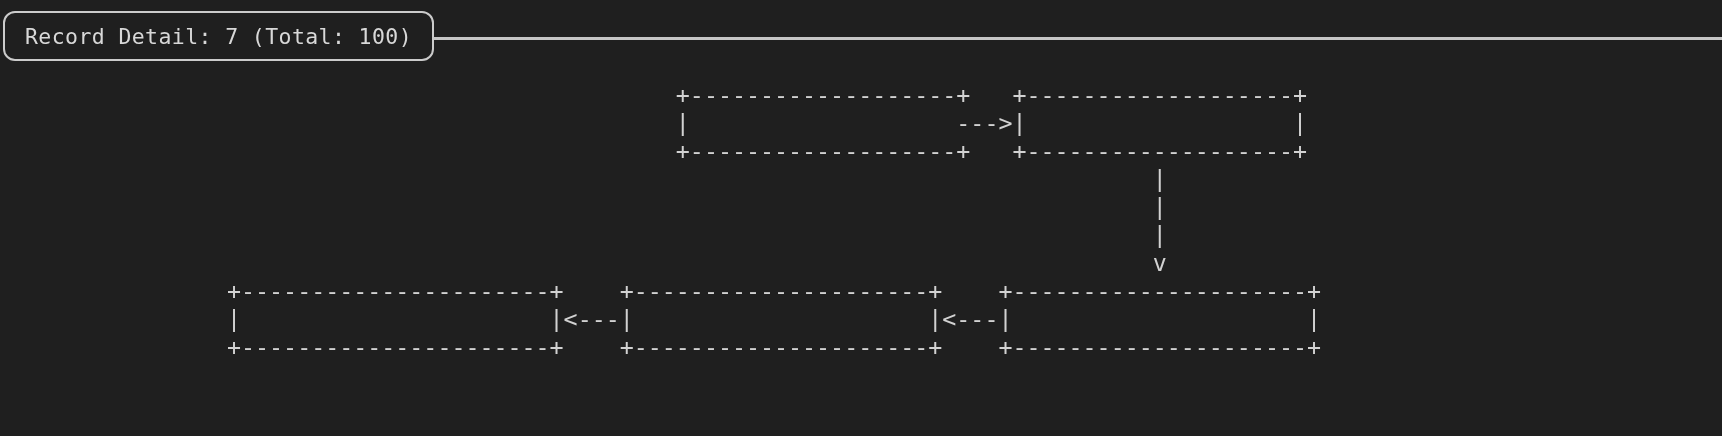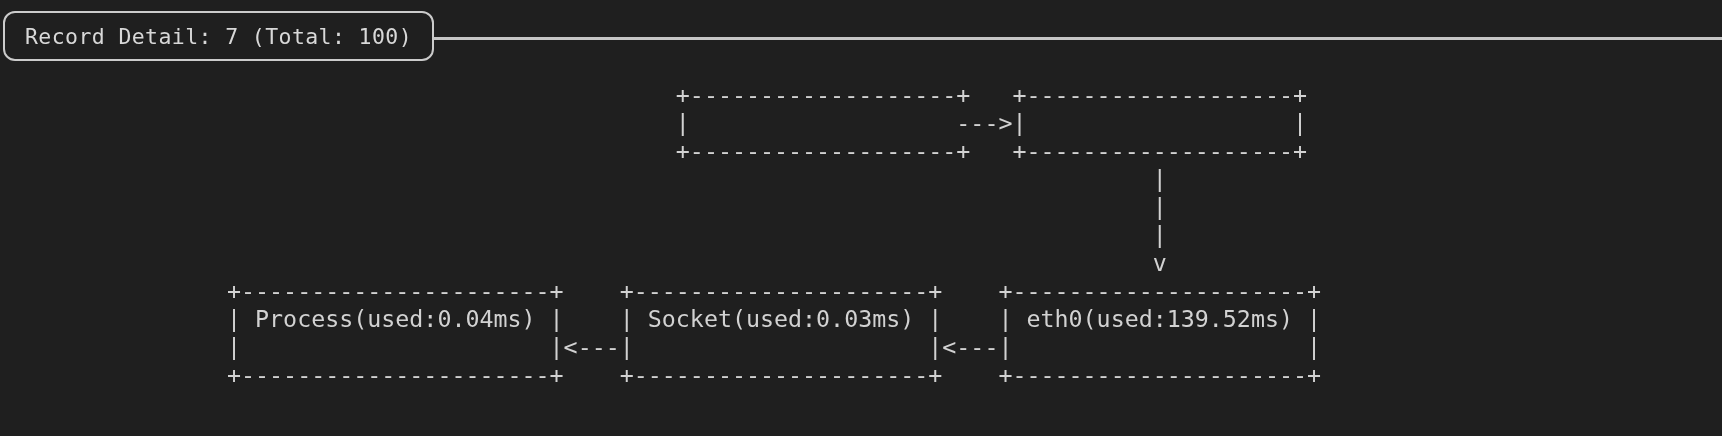--- a/index.html
+++ b/index.html
@@ -76,18 +76,17 @@
 
   <div class="diagram">
     <div class="row">                                +-------------------+   +-------------------+</div>
     <div class="row">                                |                   ---&gt;|                   |</div>
     <div class="row">                                +-------------------+   +-------------------+</div>
     <div class="row">                                                                  |</div>
     <div class="row">                                                                  |</div>
     <div class="row">                                                                  |</div>
     <div class="row">                                                                  v</div>
     <div class="row">+----------------------+    +---------------------+    +---------------------+</div>
-    <div class="row">| Process(used:0.04ms) |    | Socket(used:0.03ms) |    | eth0(used:139.52ms) |</div>
     <div class="row">|                      |&lt;---|                     |&lt;---|                     |</div>
     <div class="row">+----------------------+    +---------------------+    +---------------------+</div>
   </div>
 
 </div>
 
 </body></html>

